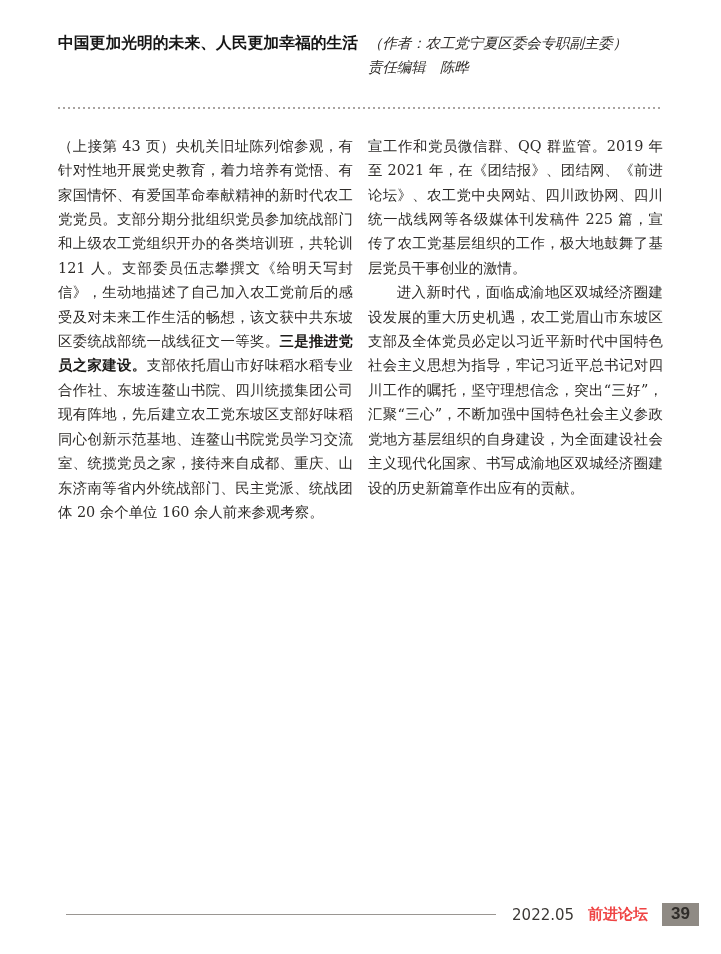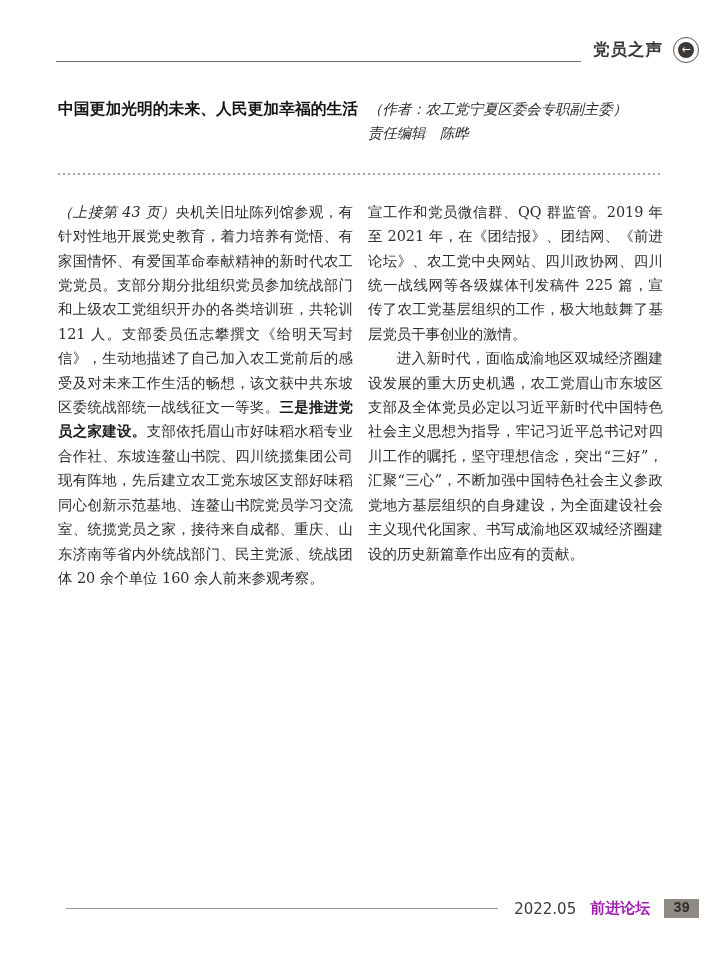--- a/index.html
+++ b/index.html
@@ -99,82 +99,75 @@
     text-align: left;
     font-style: italic;
     padding-right: 28px;
   }
   .bold-run {
     font-family: "DejaVu Sans", "Liberation Sans", sans-serif;
     font-weight: bold;
     font-style: normal;
     color: #1d1b19;
   }
-  .leadin { font-style: italic; }
+  .leadin { }
   
   .fancy-divider {
     margin: 26px 58px 24px 58px;
     height: 4px;
     background-image: repeating-linear-gradient(90deg,
       #a8a4a0 0px, #a8a4a0 2px,
       transparent 2px, transparent 5px);
     background-size: 5px 2px;
     background-repeat: repeat-x;
     background-position: 0 1px;
   }
   
   .page-footer {
     position: absolute;
     left: 0;
     right: 0;
-    bottom: 36px;
+    bottom: 28px;
     display: flex;
     align-items: center;
     padding: 0 22px 0 66px;
   }
   .footer-rule {
     flex: 1;
     border-top: 1.5px solid #9a9692;
   }
   .footer-issue {
     font-family: "DejaVu Sans", "Liberation Sans", sans-serif;
     font-size: 15px;
     color: #3c3936;
     margin: 0 14px 0 16px;
   }
   .footer-journal {
     font-family: Liberation Sans, sans-serif;
     font-weight: bold;
     font-size: 15px;
-    color: #a21caf;
+    color: #ef4444;
     margin-right: 14px;
   }
   .footer-pagenum {
     background: #8f8a84;
     color: #2f2c29;
-    font-family: Liberation Mono, monospace;
+    font-family: Liberation Sans, sans-serif;
     font-weight: bold;
-    font-size: 14px;
+    font-size: 17px;
     padding: 1px 9px 2px 9px;
     min-width: 14px;
     text-align: center;
   }
 </style>
 </head>
 <body>
 
 <div class="page">
 
-  <div class="page-header">
-    <div class="header-rule"></div>
-    <div class="section-label">党员之声</div>
-    <span class="logo-ring">
-      <span class="logo-core">←</span>
-    </span>
-  </div>
 
   <div class="content upper two-col">
     <div class="col">
       <div class="sec-heading">
         <div>中国更加光明的未来、人民更加幸福的生活</div>
       </div>
     </div>
     <div class="col">
       <p class="byline">（作者：农工党宁夏区委会专职副主委）</p>
       <p class="editor-line">责任编辑　陈晔</p>

